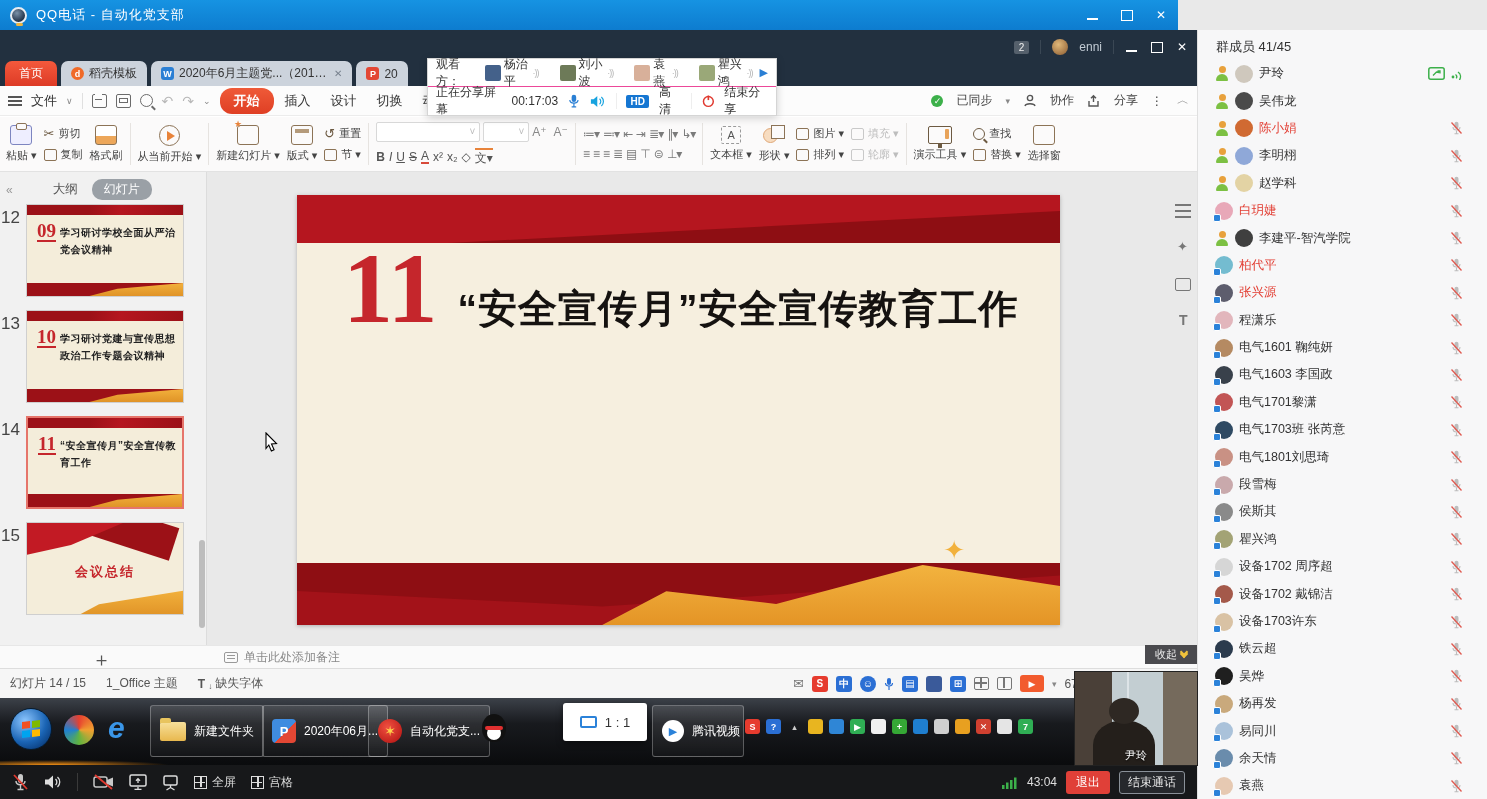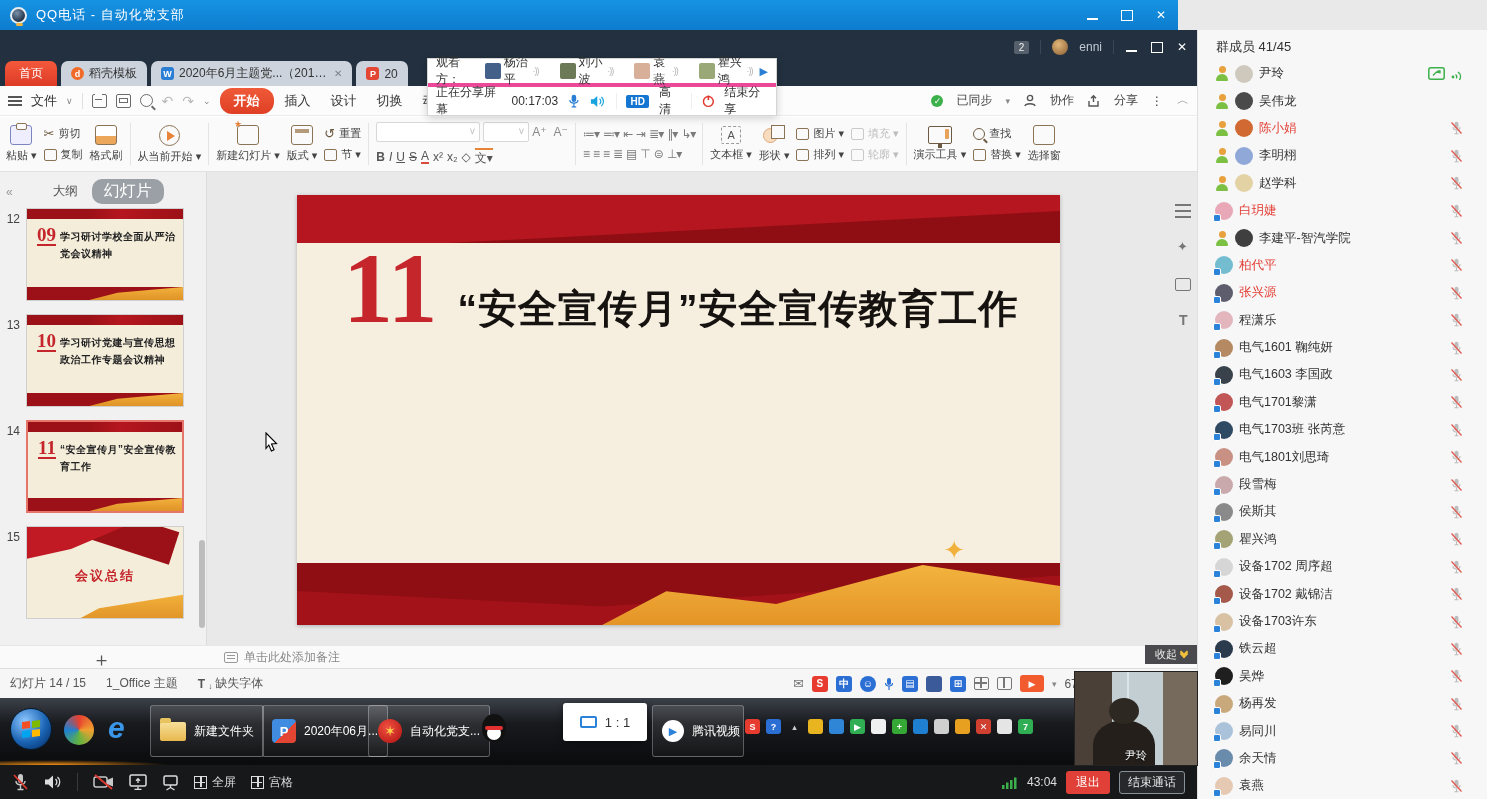--- a/index.html
+++ b/index.html
@@ -79,35 +79,35 @@
   .shapes-ic:after{content:"";position:absolute;right:0;top:0;width:12px;height:12px;border:1.6px solid #8c7356;background:#fbfafa;}
   .mag{width:12px;height:12px;border:1.7px solid #6d5a42;border-radius:50%;position:relative;display:inline-block;}
   .mag:after{content:"";position:absolute;right:-4px;bottom:-3px;width:5px;height:1.8px;background:#6d5a42;transform:rotate(45deg);}
   .pres-ic{width:24px;height:18px;border:1.7px solid #6d5a42;border-radius:2px;position:relative;}
   .pres-ic:after{content:"";position:absolute;left:9px;bottom:-5px;width:4px;height:5px;background:#6d5a42;}
   .pres-ic:before{content:"";position:absolute;right:2px;top:2px;width:4px;height:10px;background:#e8a35a;border-radius:1px;}
 
   
   .sharebar{position:absolute;left:427px;top:28px;width:350px;height:58px;background:#fff;border:1px solid #d5d5d5;box-shadow:0 2px 8px rgba(0,0,0,.18);z-index:40;font-size:12px;color:#333;}
   .sb-row{height:28px;display:flex;align-items:center;padding:0 8px;gap:7px;}
-  .sb-row.first{border-bottom:4px solid #ec4899;}
+  .sb-row.first{border-bottom:1px solid #ec4899;}
   .chip{display:flex;align-items:center;gap:3px;}
   .chip .cav{width:16px;height:16px;border-radius:2px;flex:none;}
   .chip .cwave{color:#b5b5b5;font-size:9px;letter-spacing:-1px;}
   .sb-next{color:#2a7fd4;font-size:11px;margin-left:auto;}
   .hdbadge{background:#1576d2;color:#fff;font-weight:bold;font-size:10px;padding:1px 4px;border-radius:2px;}
   .sb-sep{width:1px;height:16px;background:#eee;}
 
   
   .thumbpanel{position:absolute;left:0;top:142px;width:207px;height:473px;background:#f1f1f1;border-right:1px solid #dcdcdc;overflow:hidden;}
   .tp-head{display:flex;align-items:center;gap:14px;padding:7px 6px 4px 6px;font-size:12.5px;color:#555;}
   .tp-head .back{color:#999;font-size:12px;margin-right:26px;}
-  .tp-pill{background:#9aa0a6;color:#fff;border-radius:10px;padding:2px 12px;font-size:16px;}
+  .tp-pill{background:#9aa0a6;color:#fff;border-radius:10px;padding:2px 12px;font-size:12px;}
   .titem{display:flex;margin-bottom:13px;}
-  .titem .tnum{width:26px;text-align:right;padding:4px 6px 0 0;font-size:12px;color:#444;}
+  .titem .tnum{width:26px;text-align:right;padding:4px 6px 0 0;font-size:17px;color:#444;}
   .thumb{width:158px;height:93px;background:#f4edda;border:1px solid #cfcfcf;position:relative;overflow:hidden;flex:none;}
   .thumb.sel{border:2px solid #e6756b;}
   .t-top{position:absolute;left:0;top:0;width:100%;height:10px;background:linear-gradient(100deg,#9c1117 40%,#b5161f 60%,#9c1117);}
   .t-bot{position:absolute;left:0;bottom:0;width:100%;height:13px;background:#9c1117;}
   .t-bot .gold{position:absolute;right:0;bottom:0;width:60%;height:100%;background:linear-gradient(#f2b13c,#e09327);clip-path:polygon(100% 0,100% 100%,0 100%,30% 45%);}
   .t-body{position:absolute;left:10px;top:16px;right:6px;display:flex;gap:4px;}
   .t-index{font-family:"Liberation Serif","DejaVu Serif",serif;font-weight:bold;font-size:19px;color:#c5262c;line-height:19px;border-bottom:2px solid #c5262c;align-self:flex-start;}
   .t-title{font-size:10px;font-weight:bold;color:#222;line-height:1.7;letter-spacing:.5px;padding-top:3px;}
   .t-sec{position:absolute;inset:0;}
   .t-sec .rib1{position:absolute;left:-10px;top:-6px;width:120px;height:40px;background:#c21a24;clip-path:polygon(0 0,100% 0,45% 70%,0 100%);}

